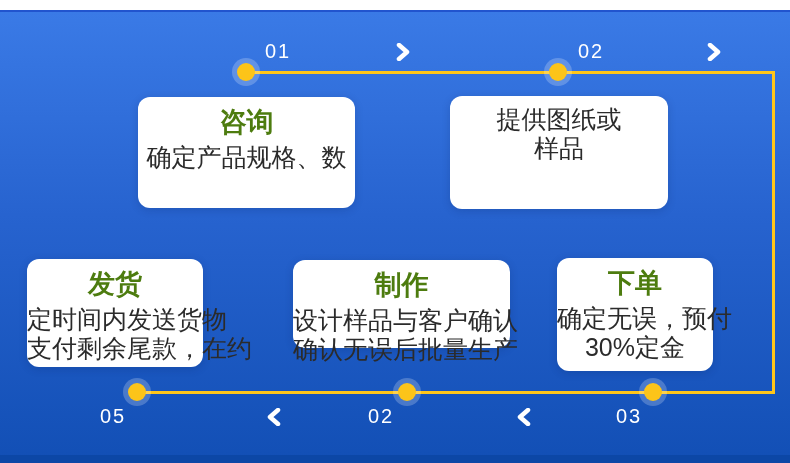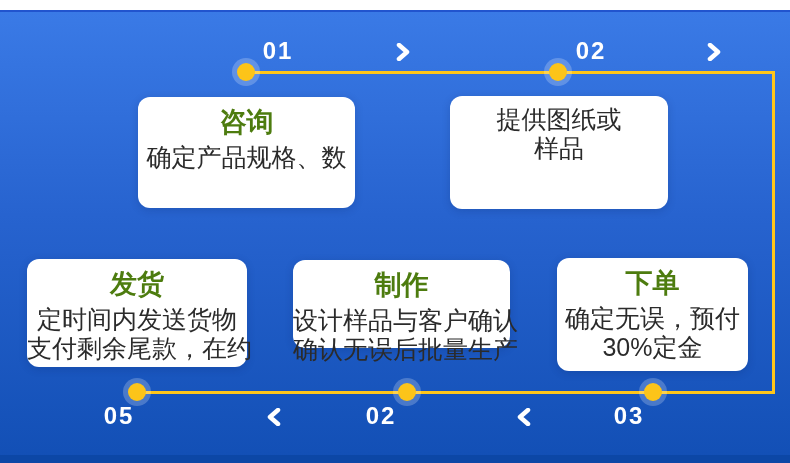--- a/index.html
+++ b/index.html
@@ -33,22 +33,22 @@
     position:absolute;width:18px;height:18px;border-radius:50%;
     background:#FCC419;
     box-shadow:0 0 0 5px rgba(255,255,255,0.22);
     transform:translate(-50%,-50%);
   }
   
   .step-num{
     position:absolute;
     transform:translate(-50%,-50%);
     color:#ffffff;
-    font-weight:700;
-    font-size:24px;
+    font-weight:400;
+    font-size:20px;
     letter-spacing:2px;
     white-space:nowrap;
     text-align:center;
   }
   
   .chev{
     position:absolute;
     transform:translate(-50%,-50%);
     width:16px;height:18px;
   }
@@ -71,23 +71,23 @@
     margin-bottom:3px;
   }
   .card-line{
     font-size:25px;
     color:#2b2b2b;
     line-height:29px;
     white-space:nowrap;
   }
   .c1{left:138px;top:97px;width:217px;height:111px;}
   .c2{left:450px;top:96px;width:218px;height:113px;}
-  .c3{left:27px;top:259px;width:220px;height:108px;}
+  .c3{left:27px;top:259px;width:176px;height:108px;}
   .c4{left:293px;top:260px;width:217px;height:88px;}
-  .c5{left:557px;top:258px;width:191px;height:113px;}
+  .c5{left:557px;top:258px;width:156px;height:113px;}
 </style>
 </head>
 <body>
 
 <div class="stage">
   <div class="canvas"></div>
   <div class="bottom-band"></div>
 
   <div class="line line-top"></div>
   <div class="line line-right"></div>
@@ -96,21 +96,21 @@
   <div class="dot" style="left:246px;top:72px;"></div>
   <div class="dot" style="left:558px;top:72px;"></div>
   <div class="dot" style="left:653px;top:392px;"></div>
   <div class="dot" style="left:407px;top:392px;"></div>
   <div class="dot" style="left:137px;top:392px;"></div>
 
   <div class="step-num" style="left:278px;top:51px;">01</div>
   <div class="step-num" style="left:591px;top:51px;">02</div>
   <div class="step-num" style="left:629px;top:416px;">03</div>
   <div class="step-num" style="left:381px;top:416px;">02</div>
-  <div class="step-num" style="left:119px;top:416px;">05</div>
+  <div class="step-num" style="left:113px;top:416px;">05</div>
 
   <div class="chev" style="left:403px;top:52px;">
     <svg width="16" height="18" viewBox="0 0 16 18">
         <polyline points="4,2 12,9 4,16" fill="none" stroke="#ffffff" stroke-width="4.5" stroke-linecap="round" stroke-linejoin="round"></polyline>
       </svg>
   </div>
   <div class="chev" style="left:714px;top:52px;">
     <svg width="16" height="18" viewBox="0 0 16 18">
         <polyline points="4,2 12,9 4,16" fill="none" stroke="#ffffff" stroke-width="4.5" stroke-linecap="round" stroke-linejoin="round"></polyline>
       </svg>

